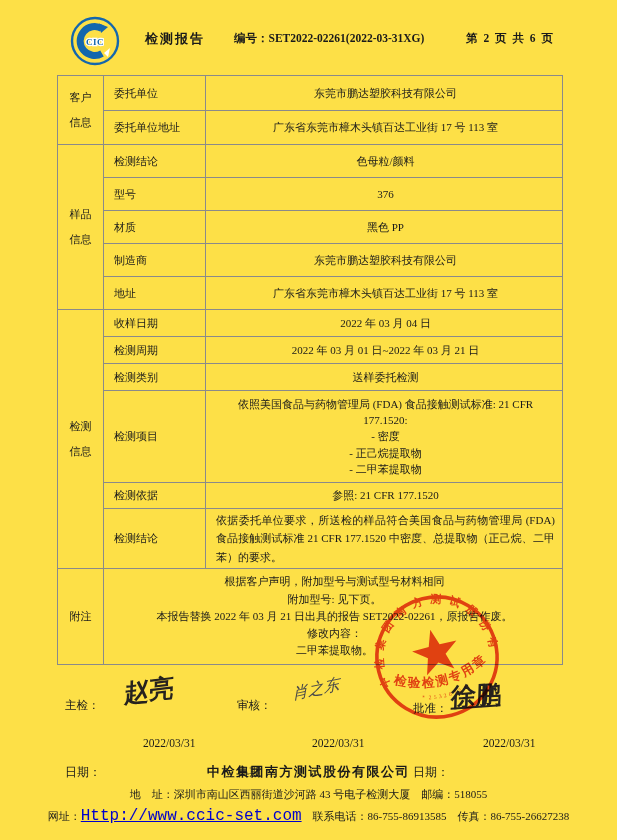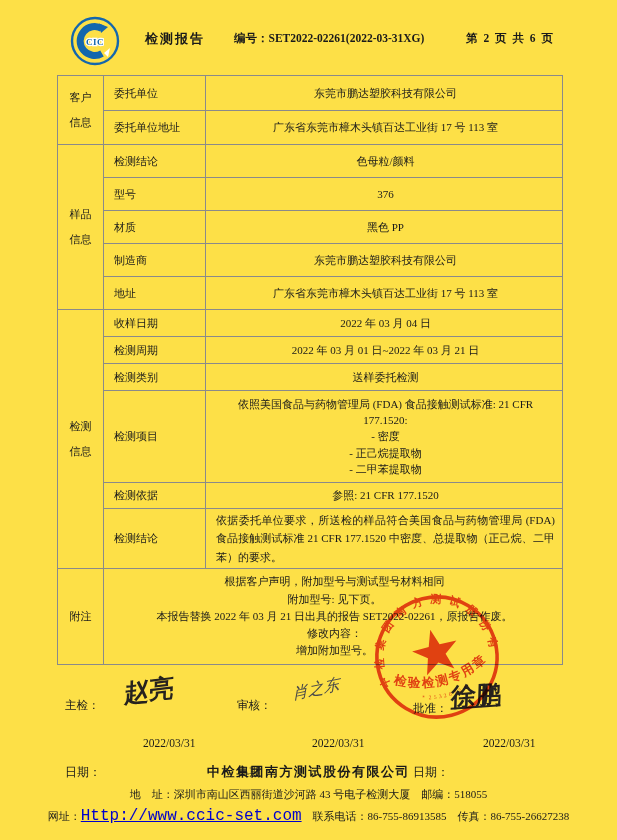--- a/index.html
+++ b/index.html
@@ -137,21 +137,21 @@
       <td class="val concl-cell">依据委托单位要求，所送检的样品符合美国食品与药物管理局 (FDA) 食品接触测试标准 21 CFR 177.1520 中密度、总提取物（正己烷、二甲苯）的要求。</td>
     </tr>
 
     <tr>
       <td class="sec">附注</td>
       <td class="val notes-cell" colspan="2">
         <div>根据客户声明，附加型号与测试型号材料相同</div>
         <div>附加型号: 见下页。</div>
         <div>本报告替换 2022 年 03 月 21 日出具的报告 SET2022-02261，原报告作废。</div>
         <div>修改内容：</div>
-        <div>增加附加型号。</div>
+        <div>二甲苯提取物。</div>
       </td>
     </tr>
   </tbody>
     </table>
 
   <div class="sig-label" style="left:65px; top:698px;">主检：</div>
   <div class="sig sig1">赵亮</div>
   <div class="sig-label" style="left:237px; top:698px;">审核：</div>
   <div class="sig sig2">肖之东</div>
   <div class="sig-label" style="left:413px; top:701px;">批准：</div>

